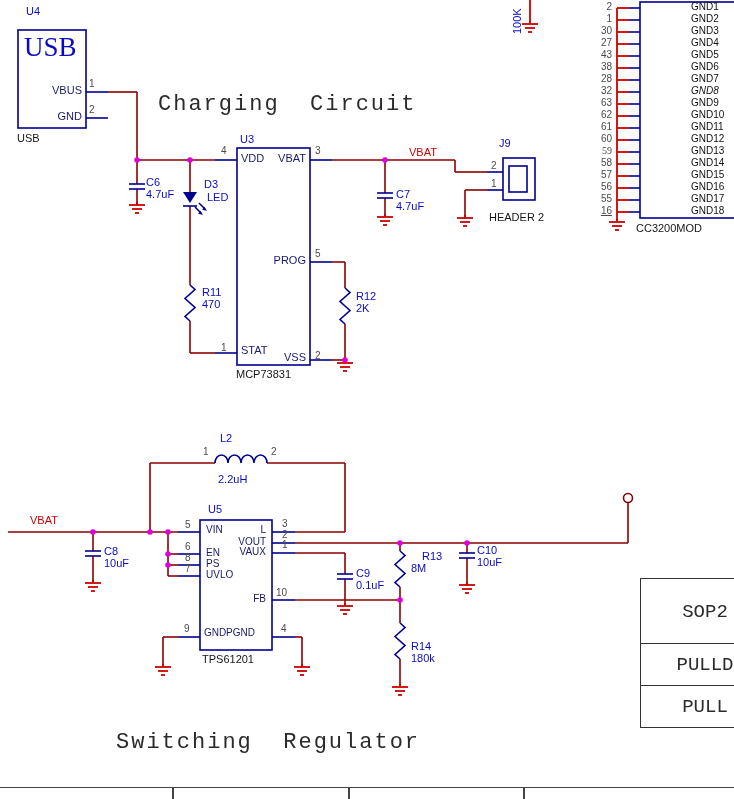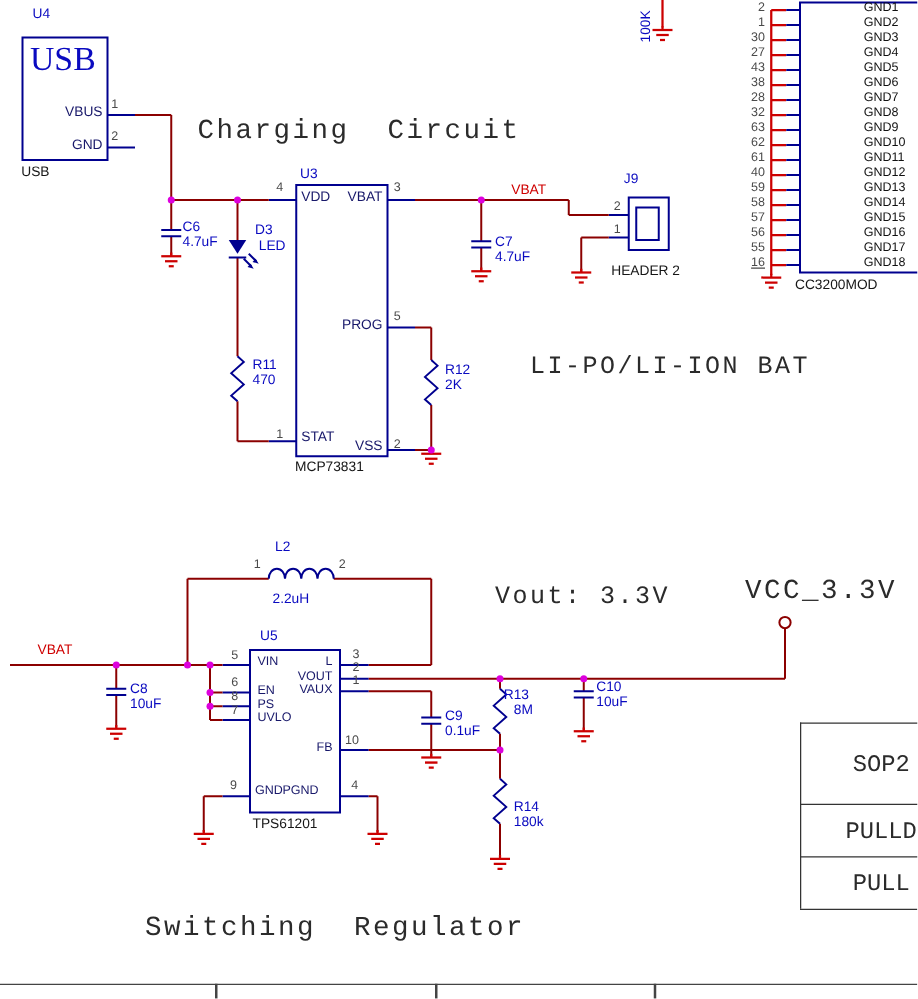--- a/index.html
+++ b/index.html
@@ -241,23 +241,20 @@
   <div class="t ref" style="left:26px;top:6px">U4</div>
   <div class="t big-usb" style="left:24px;top:33px">USB</div>
   <div class="t pname right" style="left:44px;top:85px;width:38px">VBUS</div>
   <div class="t pname right" style="left:44px;top:111px;width:38px">GND</div>
   <div class="t pnum" style="left:89px;top:79px">1</div>
   <div class="t pnum" style="left:89px;top:105px">2</div>
   <div class="t part" style="left:17px;top:133px">USB</div>
 
   <div class="t title title-lg" style="left:158px;top:93px">Charging  Circuit</div>
   <div class="t title title-lg" style="left:116px;top:731px">Switching  Regulator</div>
-  <div class="t title" style="left:424px;top:283px">LI-PO/LI-ION BAT</div>
-  <div class="t title" style="left:396px;top:467px">Vout: 3.3V</div>
-  <div class="t title title-lg" style="left:596px;top:461px">VCC_3.3V</div>
 
   <div class="t ref" style="left:240px;top:134px">U3</div>
   <div class="t part" style="left:236px;top:369px">MCP73831</div>
   <div class="t pname" style="left:241px;top:153px">VDD</div>
   <div class="t pname right" style="left:268px;top:153px;width:38px">VBAT</div>
   <div class="t pname right" style="left:268px;top:255px;width:38px">PROG</div>
   <div class="t pname" style="left:241px;top:345px">STAT</div>
   <div class="t pname right" style="left:268px;top:352px;width:38px">VSS</div>
   <div class="t pnum" style="left:221px;top:146px">4</div>
   <div class="t pnum" style="left:315px;top:146px">3</div>
@@ -314,21 +311,21 @@
   <div class="t pnum" style="left:282px;top:540px">1</div>
   <div class="t pnum" style="left:276px;top:588px">10</div>
 
   <div class="t net" style="left:30px;top:515px">VBAT</div>
   <div class="t ref" style="left:104px;top:546px">C8</div>
   <div class="t val" style="left:104px;top:558px">10uF</div>
   <div class="t ref" style="left:356px;top:568px">C9</div>
   <div class="t val" style="left:356px;top:580px">0.1uF</div>
   <div class="t ref" style="left:477px;top:545px">C10</div>
   <div class="t val" style="left:477px;top:557px">10uF</div>
-  <div class="t ref" style="left:403px;top:551px">R13</div>
+  <div class="t ref" style="left:422px;top:551px">R13</div>
   <div class="t val" style="left:411px;top:563px">8M</div>
   <div class="t ref" style="left:411px;top:641px">R14</div>
   <div class="t val" style="left:411px;top:653px">180k</div>
 
   <div class="tbl-left"></div>
   <div class="tbl-row" style="top:578px;height:65px">
       <span>SOP2</span>
     </div>
   <div class="tbl-row" style="top:643px;height:42px">
       <span>PULLD</span>
@@ -351,30 +348,30 @@
     <div class="t cclbl" style="top: 26px;">GND3</div>
     <div class="t pnum ccnum" style="top: 38px;">27</div>
     <div class="t cclbl" style="top: 38px;">GND4</div>
     <div class="t pnum ccnum" style="top: 50px;">43</div>
     <div class="t cclbl" style="top: 50px;">GND5</div>
     <div class="t pnum ccnum" style="top: 62px;">38</div>
     <div class="t cclbl" style="top: 62px;">GND6</div>
     <div class="t pnum ccnum" style="top: 74px;">28</div>
     <div class="t cclbl" style="top: 74px; text-align: right;">GND7</div>
     <div class="t pnum ccnum" style="top: 86px;">32</div>
-    <div class="t cclbl" style="top: 86px;">GND8</div>
+    <div class="t cclbl" style="top: 86px; font-style: italic;">GND8</div>
     <div class="t pnum ccnum" style="top: 98px;">63</div>
     <div class="t cclbl" style="top: 98px;">GND9</div>
     <div class="t pnum ccnum" style="top: 110px;">62</div>
     <div class="t cclbl" style="top: 110px;">GND10</div>
     <div class="t pnum ccnum" style="top: 122px;">61</div>
     <div class="t cclbl" style="top: 122px;">GND11</div>
-    <div class="t pnum ccnum" style="top: 134px;">40</div>
+    <div class="t pnum ccnum" style="top: 134px;">60</div>
     <div class="t cclbl" style="top: 134px;">GND12</div>
-    <div class="t pnum ccnum" style="top: 146px;">59</div>
+    <div class="t pnum ccnum" style="top: 146px; font-family: Liberation Serif, serif;">59</div>
     <div class="t cclbl" style="top: 146px;">GND13</div>
     <div class="t pnum ccnum" style="top: 158px;">58</div>
     <div class="t cclbl" style="top: 158px;">GND14</div>
     <div class="t pnum ccnum" style="top: 170px;">57</div>
     <div class="t cclbl" style="top: 170px;">GND15</div>
     <div class="t pnum ccnum" style="top: 182px;">56</div>
     <div class="t cclbl" style="top: 182px;">GND16</div>
     <div class="t pnum ccnum" style="top: 194px;">55</div>
     <div class="t cclbl" style="top: 194px;">GND17</div>
     <div class="t pnum ccnum" style="top: 206px; text-decoration: underline;">16</div>

